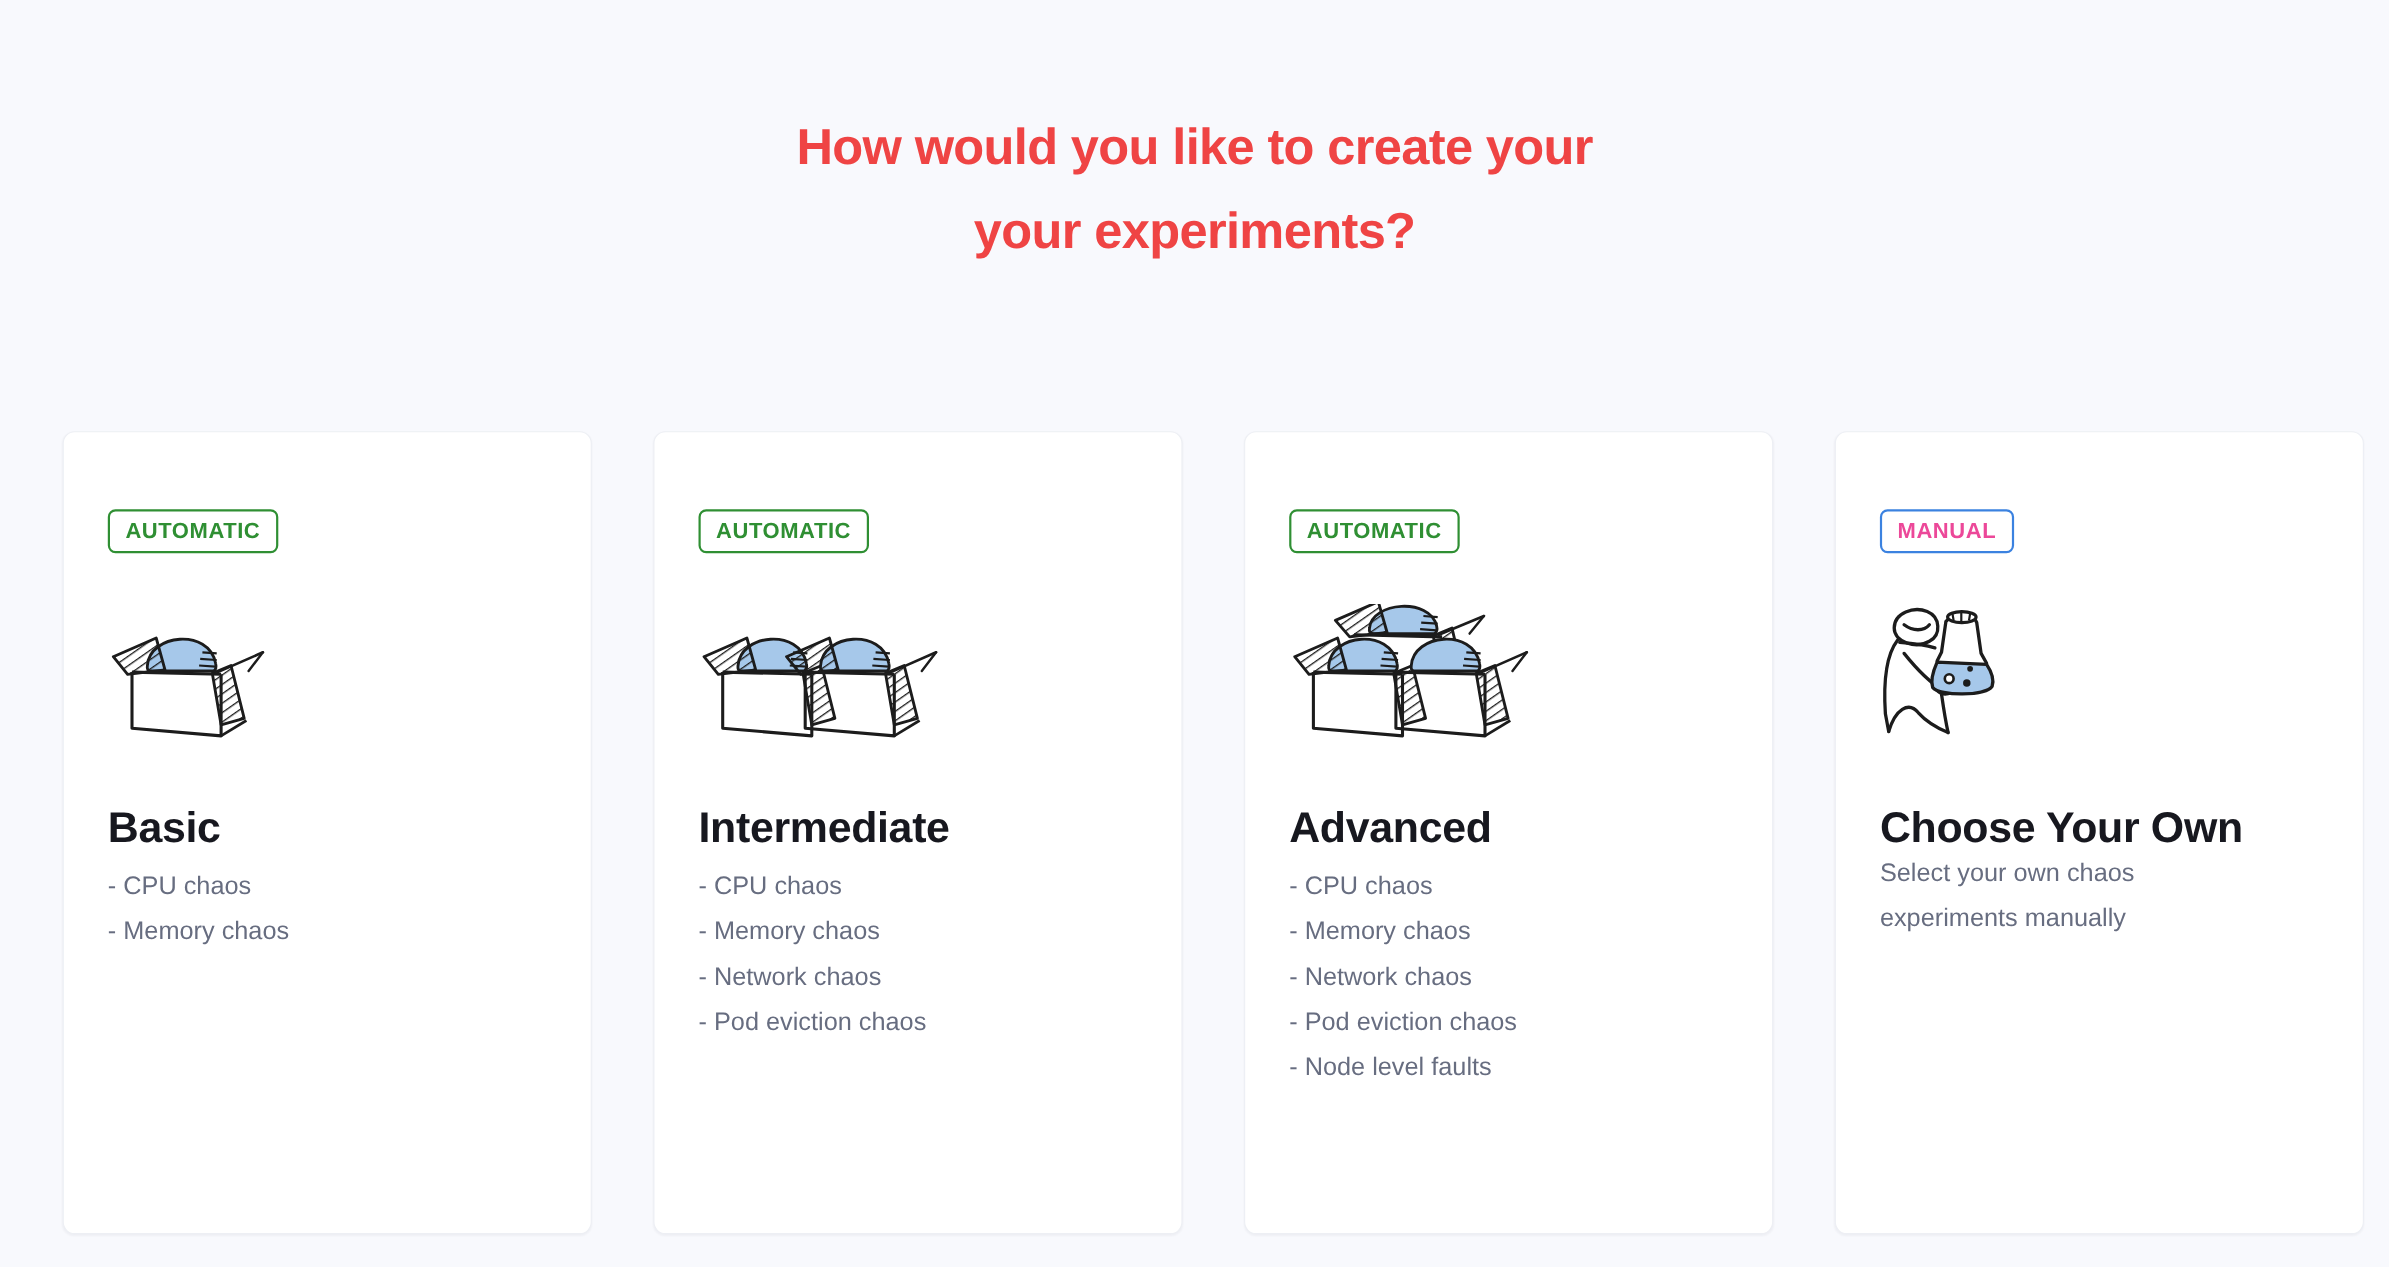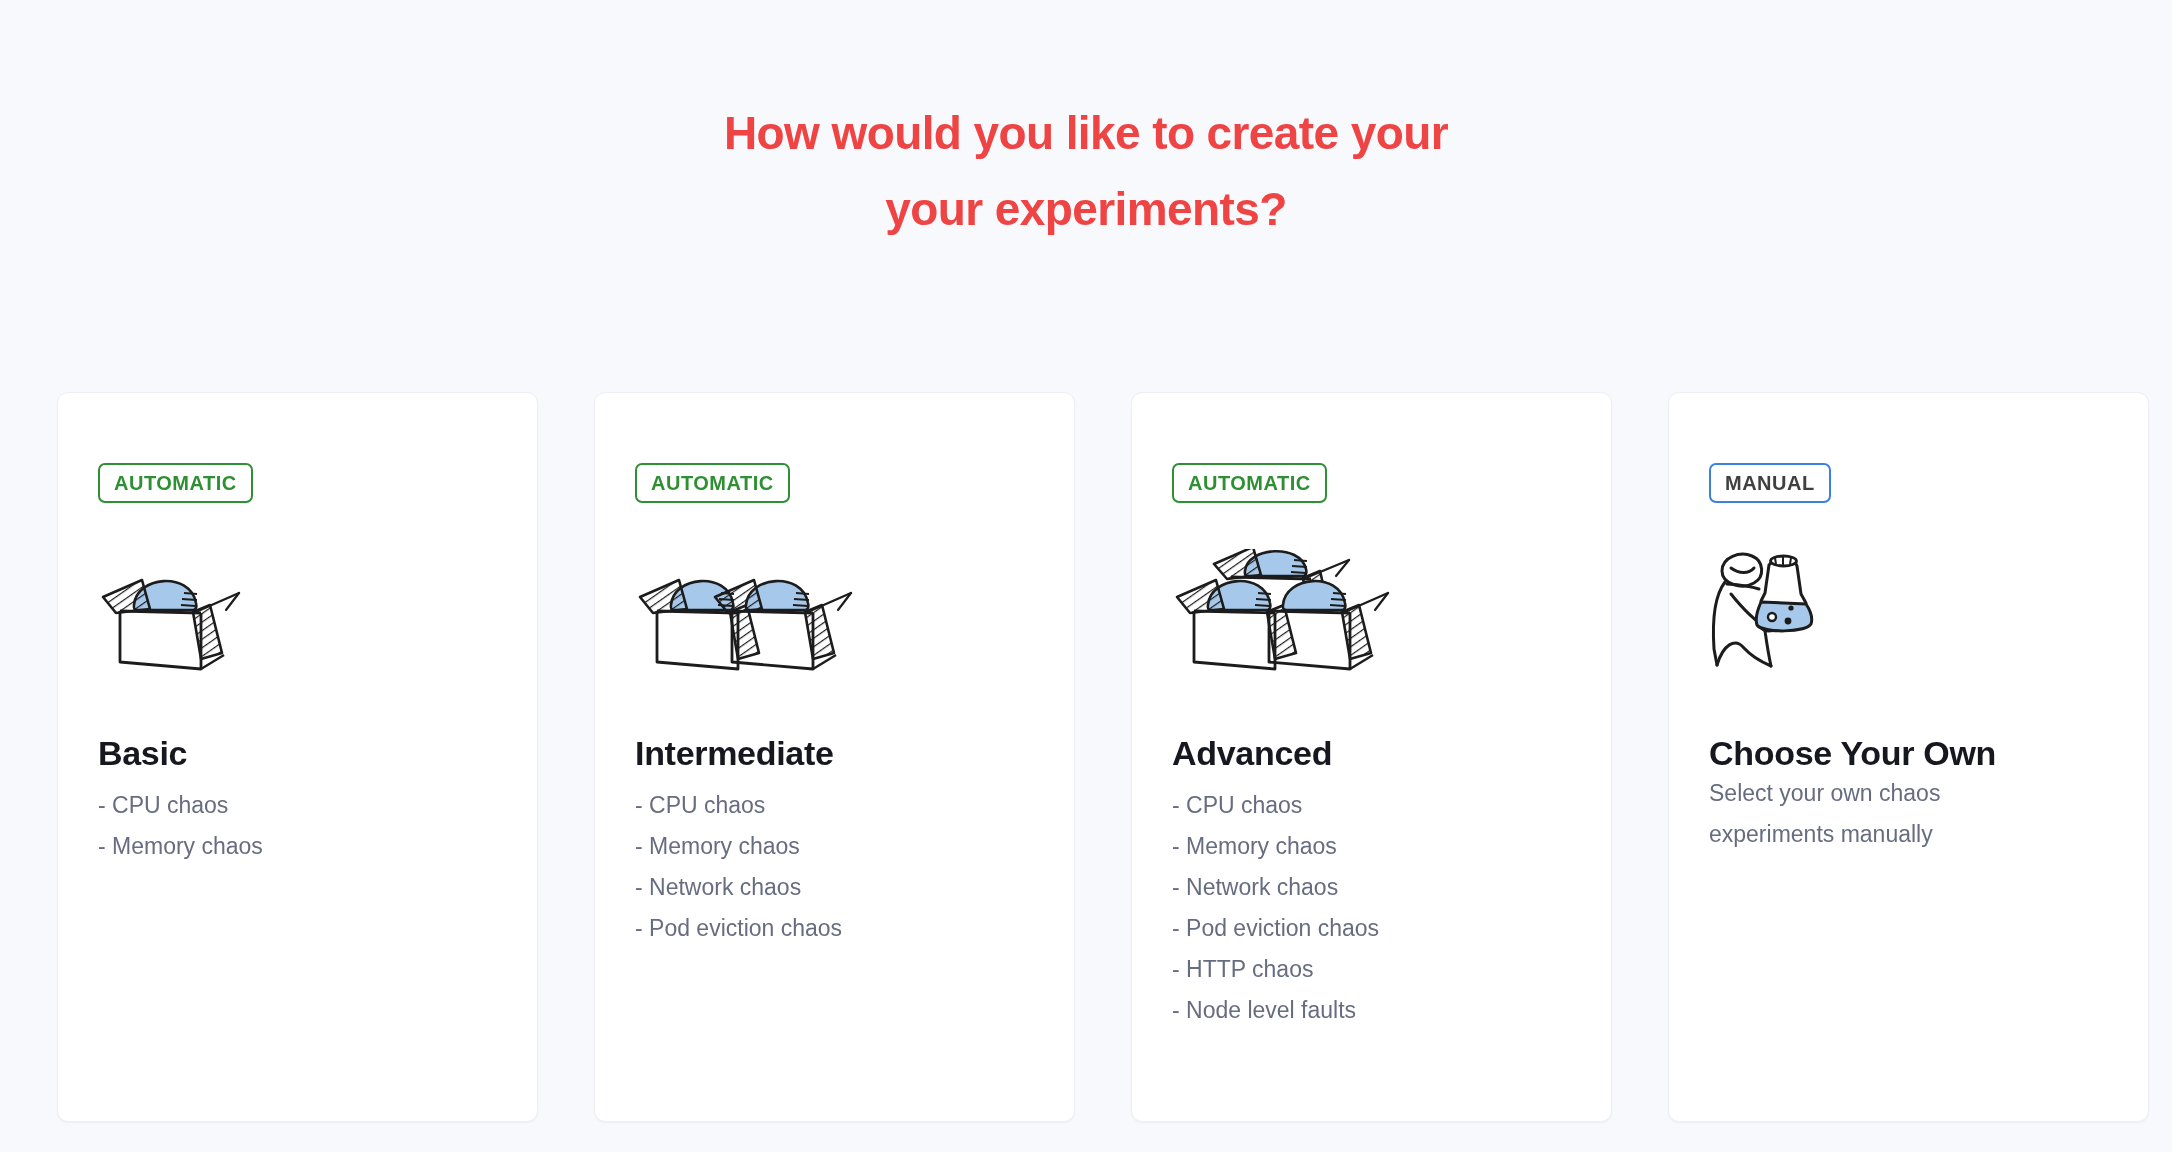--- a/index.html
+++ b/index.html
@@ -74,38 +74,38 @@
     color: #2f8f33;
     font-size: 20px;
     font-weight: 700;
     letter-spacing: 0.5px;
     align-self: flex-start;
     background: #ffffff;
     margin-top: 26px;
   }
   .badge.manual {
     border-color: #3b82e0;
-    color: #404040;
+    color: #ec4899;
   }
 
   
   .illustration {
     margin-top: 46px;
     height: 124px;
     width: 100%;
     display: flex;
     align-items: flex-end;
     justify-content: flex-start;
   }
   .illustration svg { display: block; }
 
   
   .card-title {
     margin-top: 60px;
-    font-size: 34px;
+    font-size: 39px;
     font-weight: 700;
     letter-spacing: -0.3px;
     color: #17181f;
     line-height: 40px;
   }
 
   .card-list {
     margin-top: 12px;
     list-style: none;
   }
@@ -247,21 +247,20 @@
         </svg>
       </div>
 
       <h2 class="card-title">Advanced</h2>
 
       <ul class="card-list">
         <li>- CPU chaos</li>
         <li>- Memory chaos</li>
         <li>- Network chaos</li>
         <li>- Pod eviction chaos</li>
-        <li>- HTTP chaos</li>
         <li>- Node level faults</li>
       </ul>
     </div>
 
     <div class="card">
       <span class="badge manual">MANUAL</span>
 
       <div class="illustration">
         <svg width="140" height="124" viewBox="0 0 140 124" fill="none" xmlns="http://www.w3.org/2000/svg">
 

